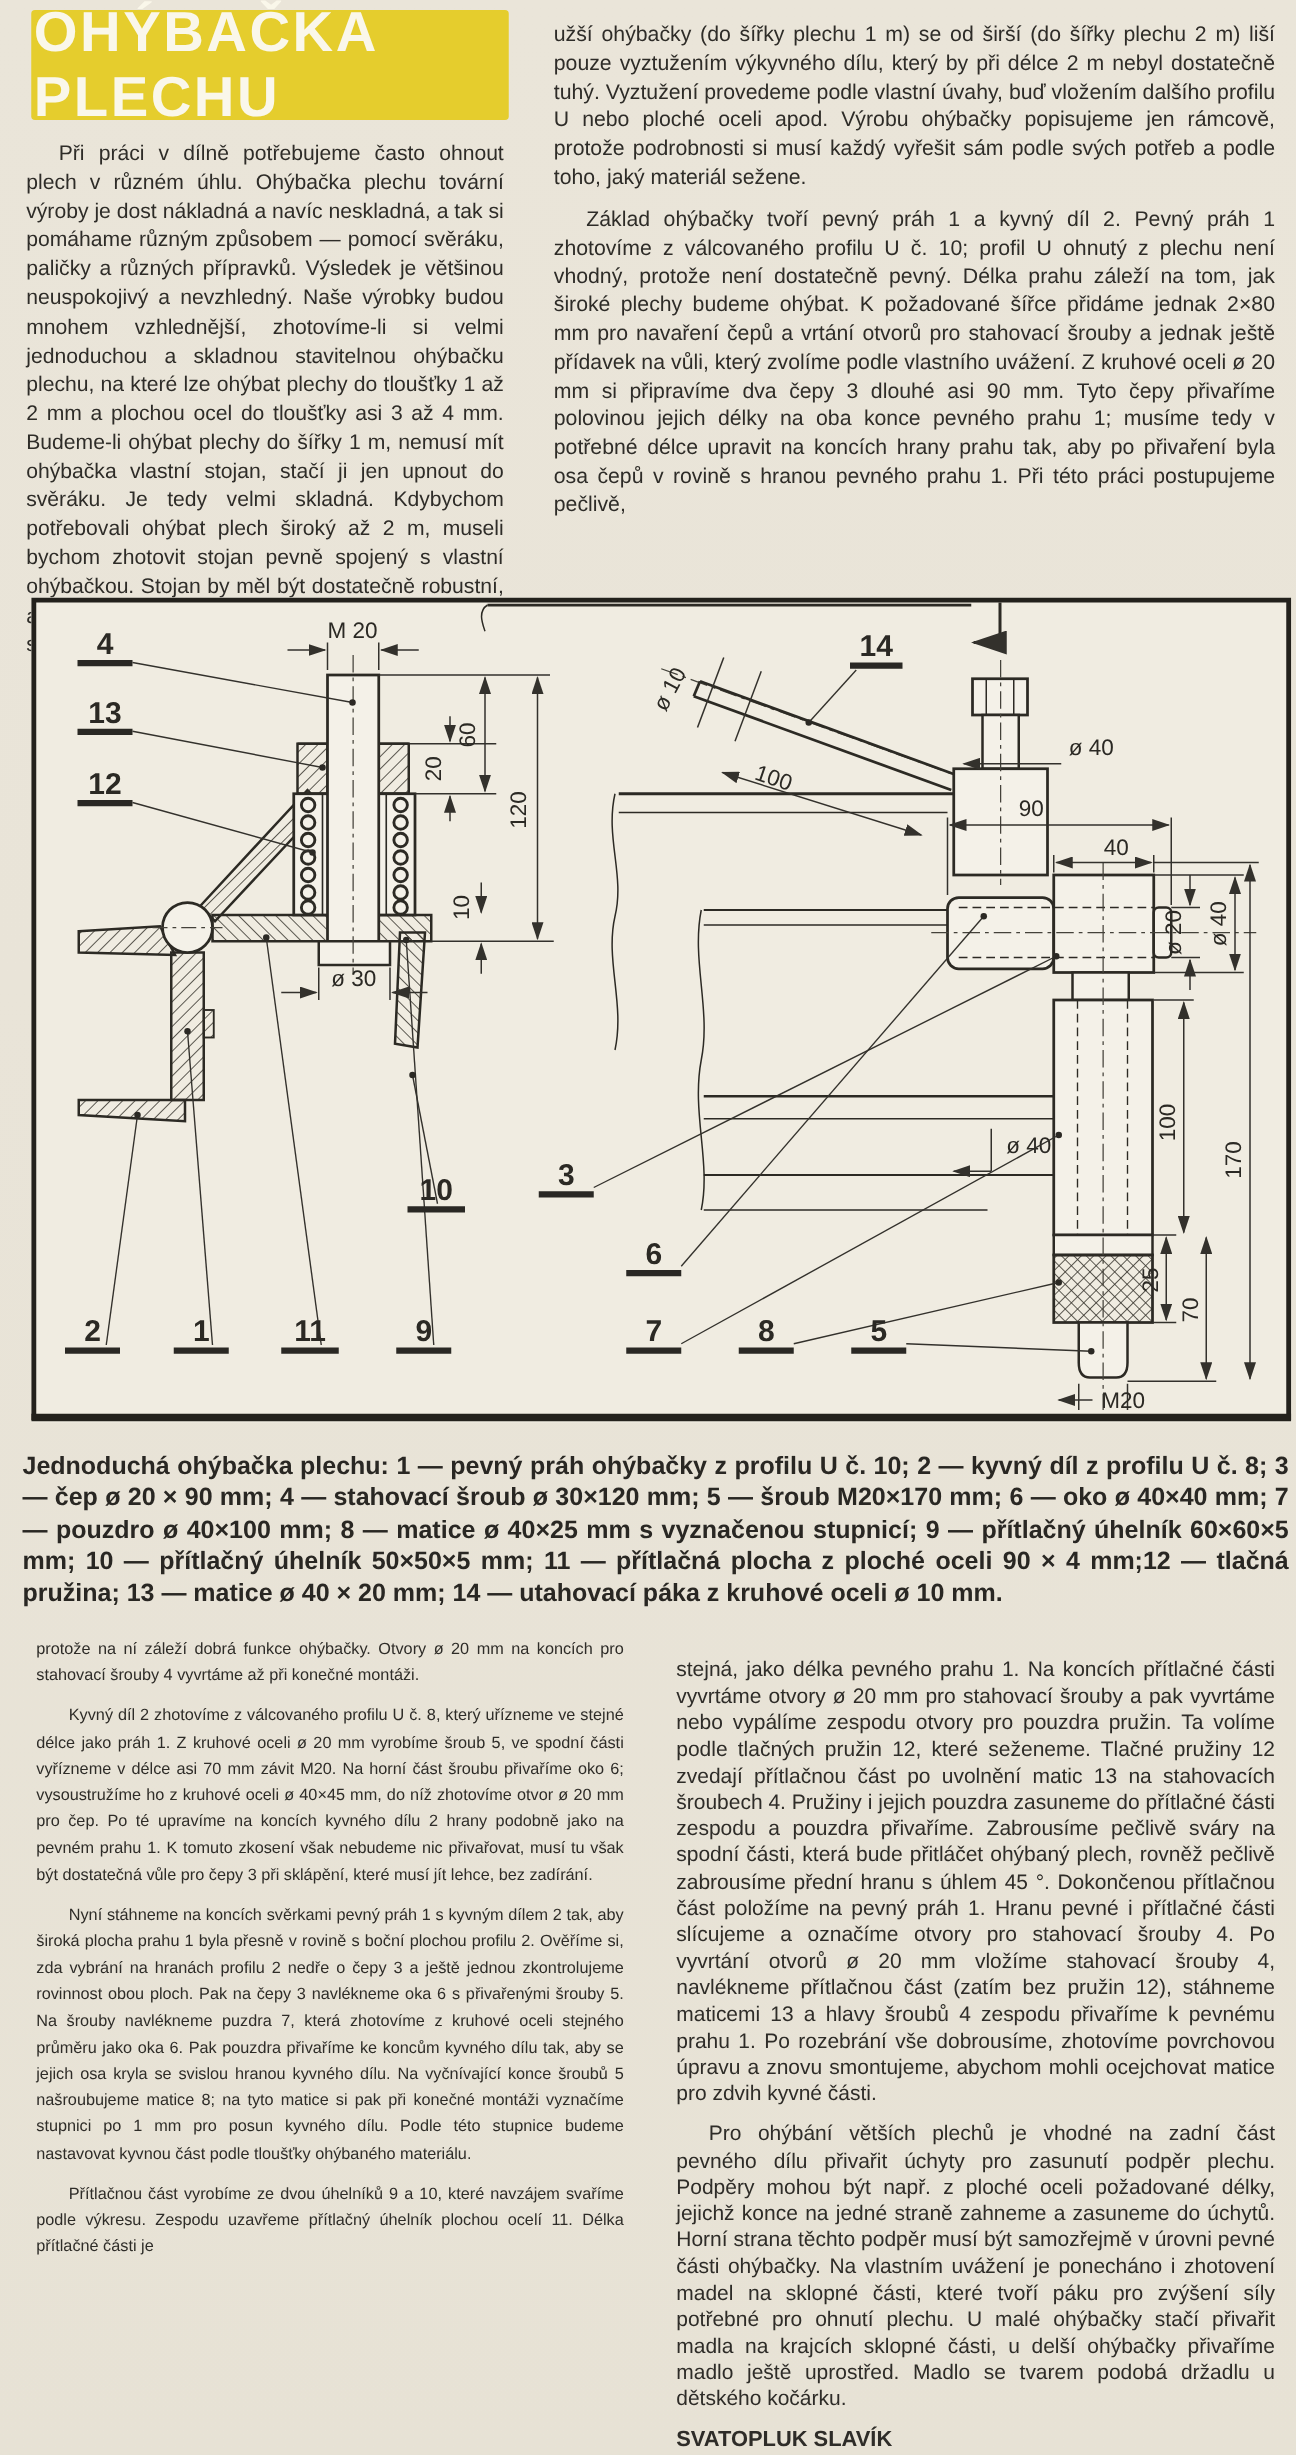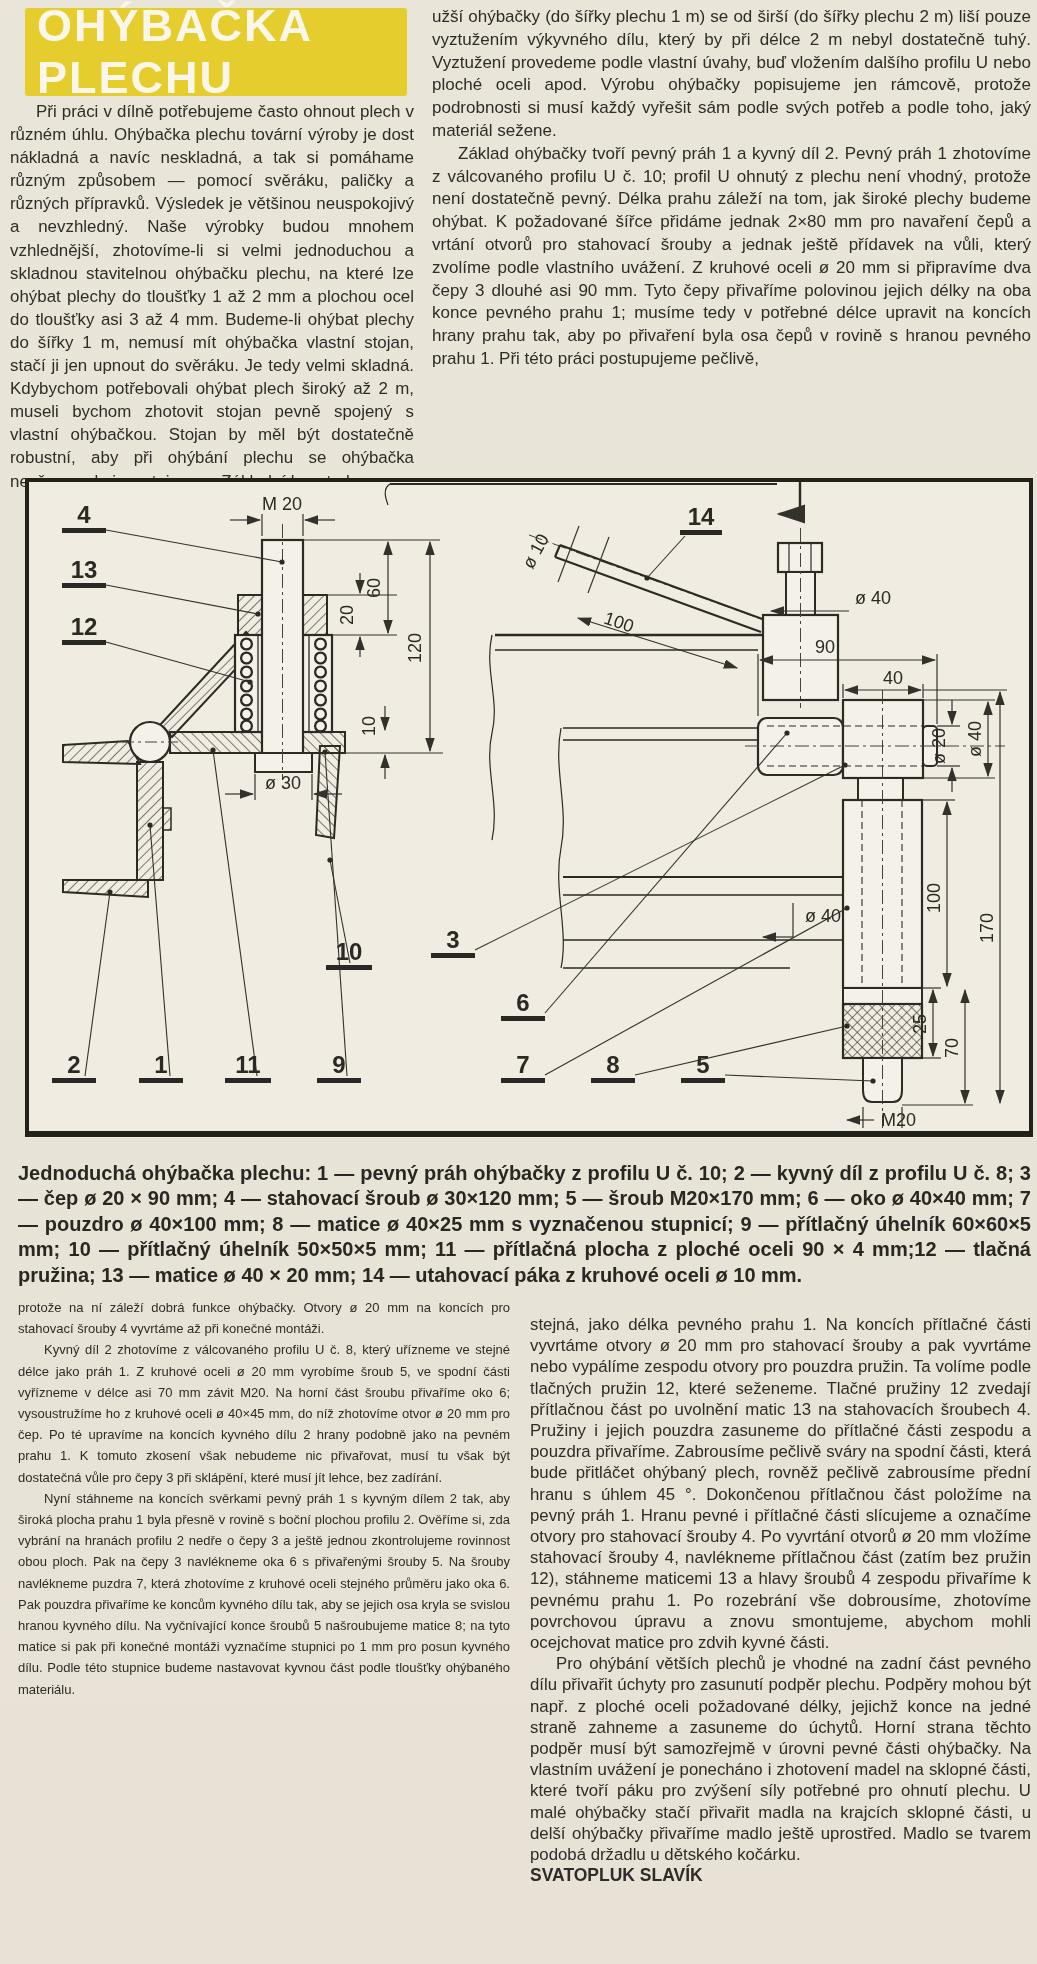--- a/index.html
+++ b/index.html
@@ -2,23 +2,23 @@
 <html lang="cs"><head>
 <meta charset="utf-8">
 <style>
   html,body{margin:0;padding:0;}
   body{width:1037px;height:1964px;position:relative;background:#e9e4d8;
        font-family:"Liberation Sans",sans-serif;color:#2e2c28;overflow:hidden;}
   .page{position:absolute;inset:0;background:
         linear-gradient(180deg,#eae5d9 0%,#e9e4d8 40%,#e7e2d5 100%);}
   .banner{position:absolute;left:25px;top:8px;width:382px;height:88px;
           background:#e5cd2d;border-radius:3px;display:flex;align-items:center;justify-content:center;}
-  .banner h1{margin:12px;font-size:45px;font-weight:bold;letter-spacing:2px;color:#faf7ea;}
+  .banner h1{margin:2px;font-size:45px;font-weight:bold;letter-spacing:2px;color:#faf7ea;}
   .col{position:absolute;text-align:justify;}
-  .col p{margin:0;}
+  .col p{margin:11px;}
   .indent{text-indent:26px;}
   .intro-left{left:10px;top:100px;width:404px;font-size:16.9px;line-height:23.1px;}
   .intro-right{left:432px;top:6px;width:599px;font-size:17px;line-height:22.8px;}
   .figure-frame{position:absolute;left:25px;top:478px;width:1008px;height:660px;background:#f0ece1;}
   .caption{position:absolute;left:18px;top:1161px;width:1013px;font-size:20px;
            font-weight:bold;line-height:25.4px;text-align:justify;color:#292723;}
   .body-left{left:18px;top:1297px;width:492px;font-size:13px;line-height:21.2px;}
   .body-right{left:530px;top:1314px;width:501px;font-size:16.8px;line-height:21.2px;}
   .author{font-weight:bold;margin-top:1px;font-size:17.5px;}
   svg text{font-family:"Liberation Sans",sans-serif;fill:#2b2924;}
@@ -294,20 +294,21 @@
     <text class="plbl" x="678" y="595" text-anchor="middle">5</text>
   </svg>
   </div>
 
   <div class="caption">Jednoduchá ohýbačka plechu: 1 — pevný práh ohýbačky z profilu U č. 10; 2 — kyvný díl z profilu U č. 8; 3 — čep ø 20 × 90 mm; 4 — stahovací šroub ø 30×120 mm; 5 — šroub M20×170 mm; 6 — oko ø 40×40 mm; 7 — pouzdro ø 40×100 mm; 8 — matice ø 40×25 mm s vyznačenou stupnicí; 9 — přítlačný úhelník 60×60×5 mm; 10 — přítlačný úhelník 50×50×5 mm; 11 — přítlačná plocha z ploché oceli 90 × 4 mm;12 — tlačná pružina; 13 — matice ø 40 × 20 mm; 14 — utahovací páka z kruhové oceli ø 10 mm.</div>
 
   <div class="col body-left">
     <p>protože na ní záleží dobrá funkce ohýbačky. Otvory ø 20 mm na koncích pro stahovací šrouby 4 vyvrtáme až při konečné montáži.</p>
     <p class="indent">Kyvný díl 2 zhotovíme z válcovaného profilu U č. 8, který uřízneme ve stejné délce jako práh 1. Z kruhové oceli ø 20 mm vyrobíme šroub 5, ve spodní části vyřízneme v délce asi 70 mm závit M20. Na horní část šroubu přivaříme oko 6; vysoustružíme ho z kruhové oceli ø 40×45 mm, do níž zhotovíme otvor ø 20 mm pro čep. Po té upravíme na koncích kyvného dílu 2 hrany podobně jako na pevném prahu 1. K tomuto zkosení však nebudeme nic přivařovat, musí tu však být dostatečná vůle pro čepy 3 při sklápění, které musí jít lehce, bez zadírání.</p>
     <p class="indent">Nyní stáhneme na koncích svěrkami pevný práh 1 s kyvným dílem 2 tak, aby široká plocha prahu 1 byla přesně v rovině s boční plochou profilu 2. Ověříme si, zda vybrání na hranách profilu 2 nedře o čepy 3 a ještě jednou zkontrolujeme rovinnost obou ploch. Pak na čepy 3 navlékneme oka 6 s přivařenými šrouby 5. Na šrouby navlékneme puzdra 7, která zhotovíme z kruhové oceli stejného průměru jako oka 6. Pak pouzdra přivaříme ke koncům kyvného dílu tak, aby se jejich osa kryla se svislou hranou kyvného dílu. Na vyčnívající konce šroubů 5 našroubujeme matice 8; na tyto matice si pak při konečné montáži vyznačíme stupnici po 1 mm pro posun kyvného dílu. Podle této stupnice budeme nastavovat kyvnou část podle tloušťky ohýbaného materiálu.</p>
+    <p class="indent">Přítlačnou část vyrobíme ze dvou úhelníků 9 a 10, které navzájem svaříme podle výkresu. Zespodu uzavřeme přítlačný úhelník plochou ocelí 11. Délka přítlačné části je</p>
   </div>
 
   <div class="col body-right">
     <p>stejná, jako délka pevného prahu 1. Na koncích přítlačné části vyvrtáme otvory ø 20 mm pro stahovací šrouby a pak vyvrtáme nebo vypálíme zespodu otvory pro pouzdra pružin. Ta volíme podle tlačných pružin 12, které seženeme. Tlačné pružiny 12 zvedají přítlačnou část po uvolnění matic 13 na stahovacích šroubech 4. Pružiny i jejich pouzdra zasuneme do přítlačné části zespodu a pouzdra přivaříme. Zabrousíme pečlivě sváry na spodní části, která bude přitláčet ohýbaný plech, rovněž pečlivě zabrousíme přední hranu s úhlem 45 °. Dokončenou přítlačnou část položíme na pevný práh 1. Hranu pevné i přítlačné části slícujeme a označíme otvory pro stahovací šrouby 4. Po vyvrtání otvorů ø 20 mm vložíme stahovací šrouby 4, navlékneme přítlačnou část (zatím bez pružin 12), stáhneme maticemi 13 a hlavy šroubů 4 zespodu přivaříme k pevnému prahu 1. Po rozebrání vše dobrousíme, zhotovíme povrchovou úpravu a znovu smontujeme, abychom mohli ocejchovat matice pro zdvih kyvné části.</p>
     <p class="indent">Pro ohýbání větších plechů je vhodné na zadní část pevného dílu přivařit úchyty pro zasunutí podpěr plechu. Podpěry mohou být např. z ploché oceli požadované délky, jejichž konce na jedné straně zahneme a zasuneme do úchytů. Horní strana těchto podpěr musí být samozřejmě v úrovni pevné části ohýbačky. Na vlastním uvážení je ponecháno i zhotovení madel na sklopné části, které tvoří páku pro zvýšení síly potřebné pro ohnutí plechu. U malé ohýbačky stačí přivařit madla na krajcích sklopné části, u delší ohýbačky přivaříme madlo ještě uprostřed. Madlo se tvarem podobá držadlu u dětského kočárku.</p>
     <p class="author">SVATOPLUK SLAVÍK</p>
   </div>
 
 </div>
 

